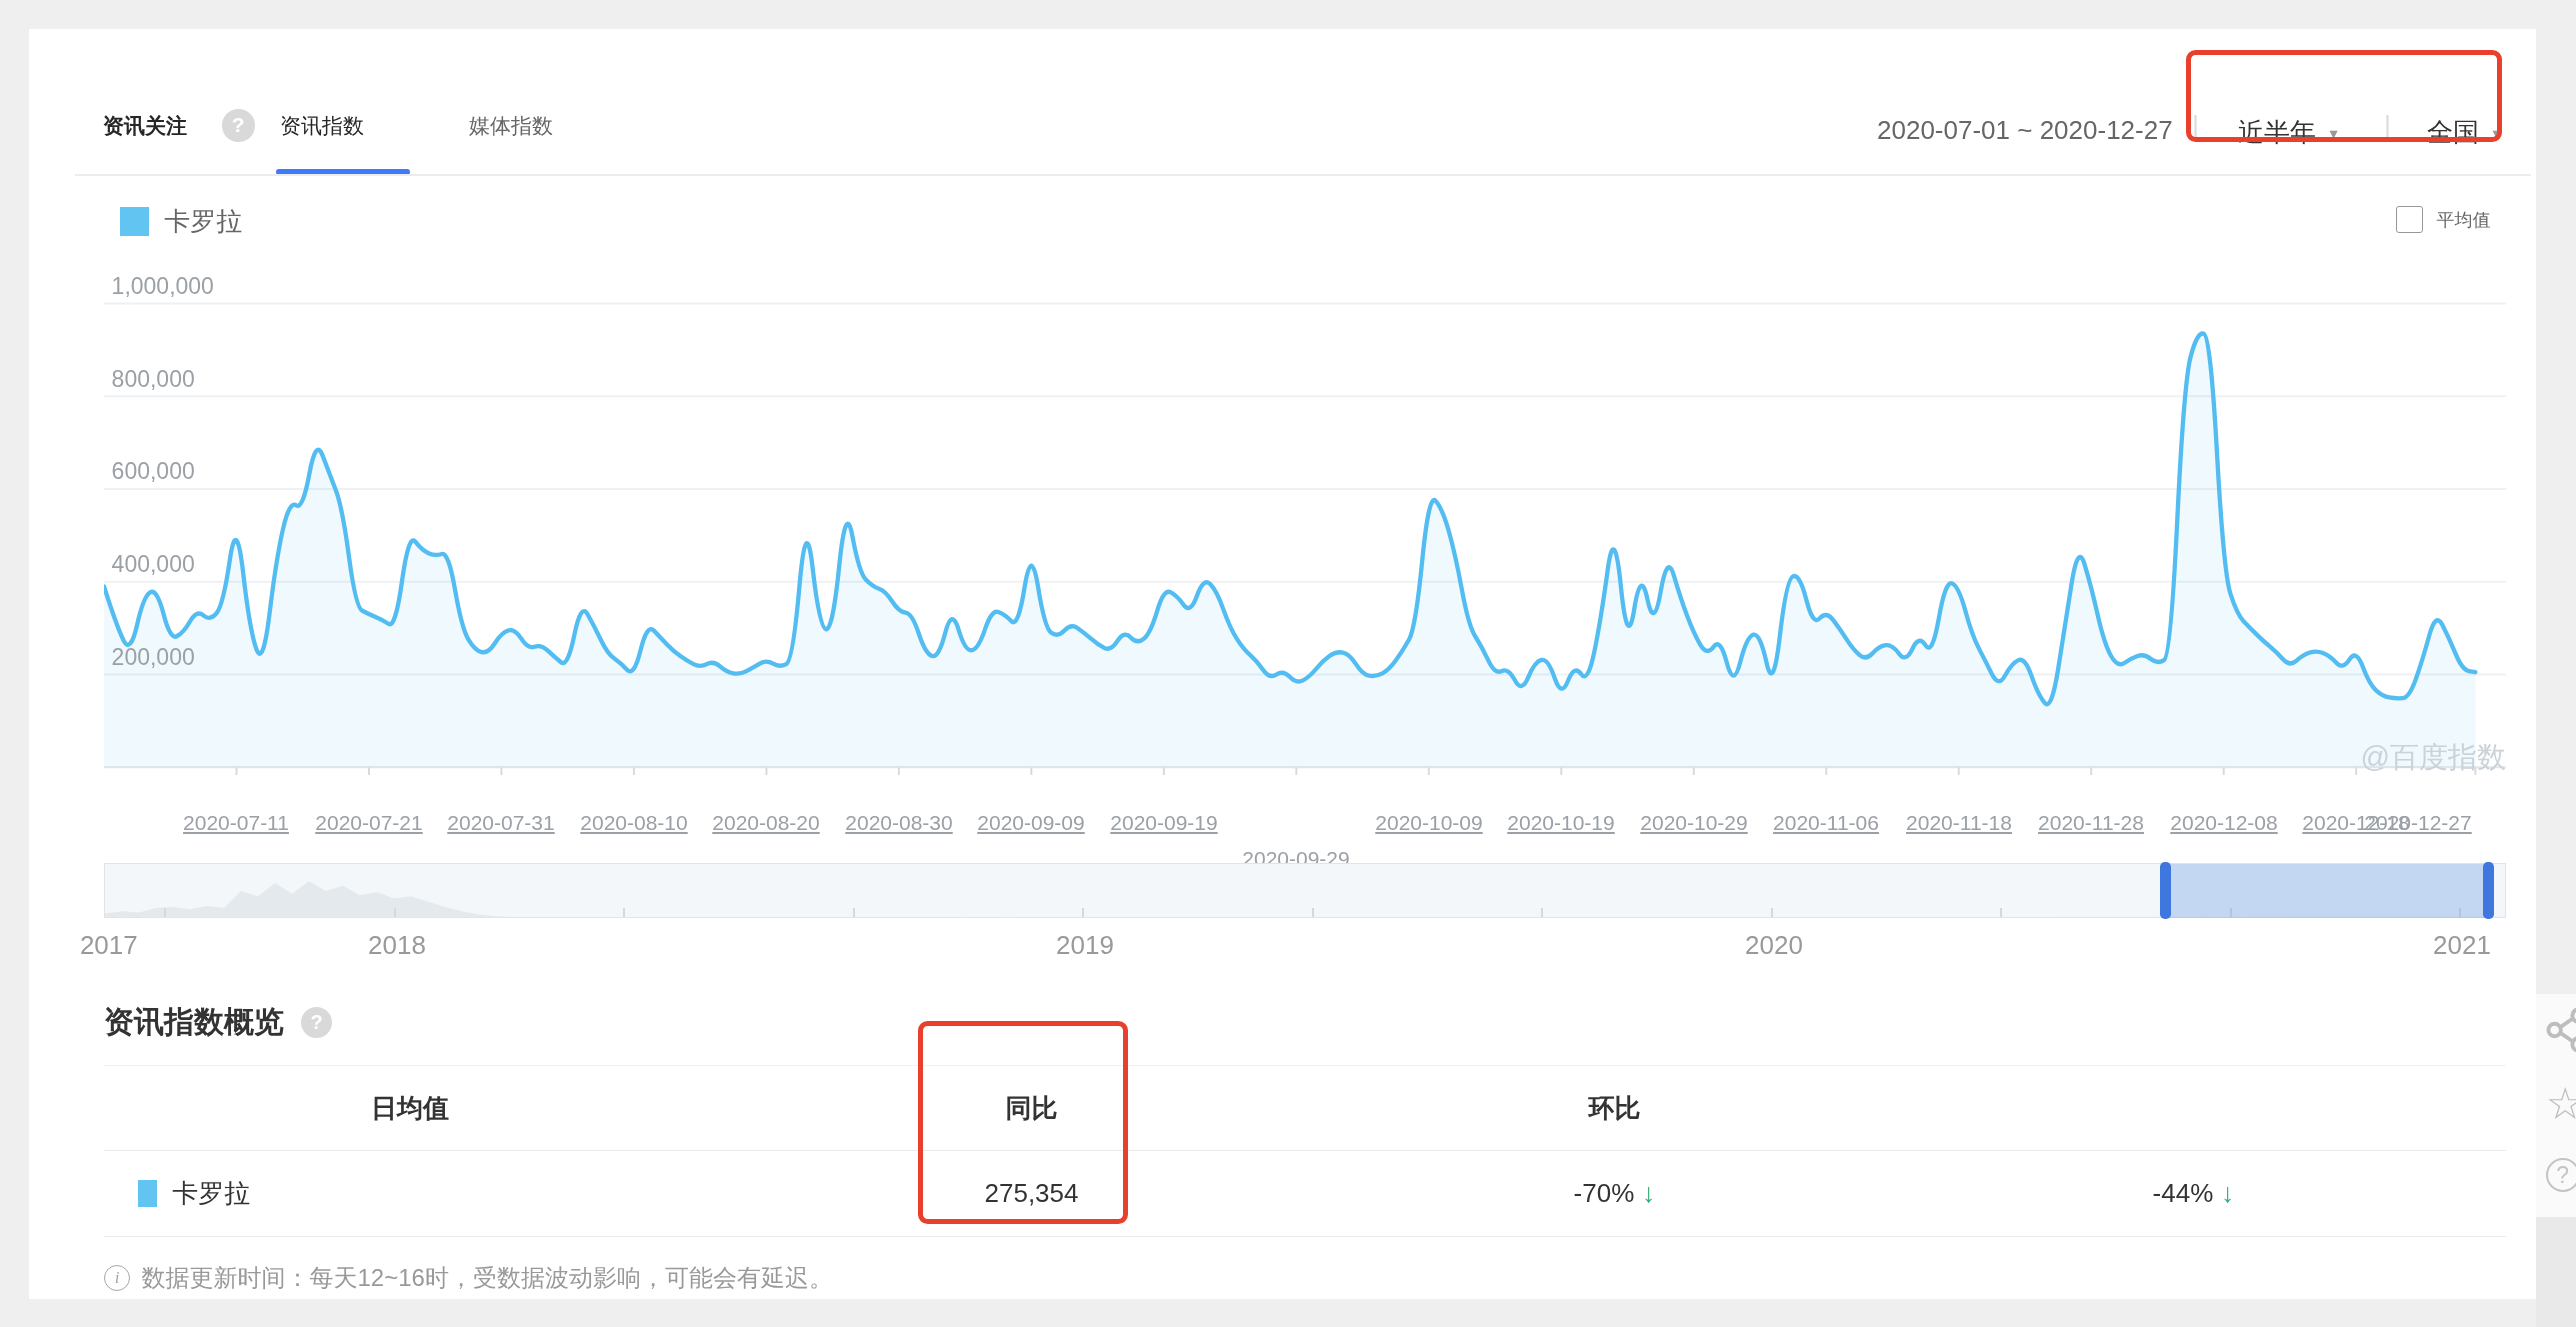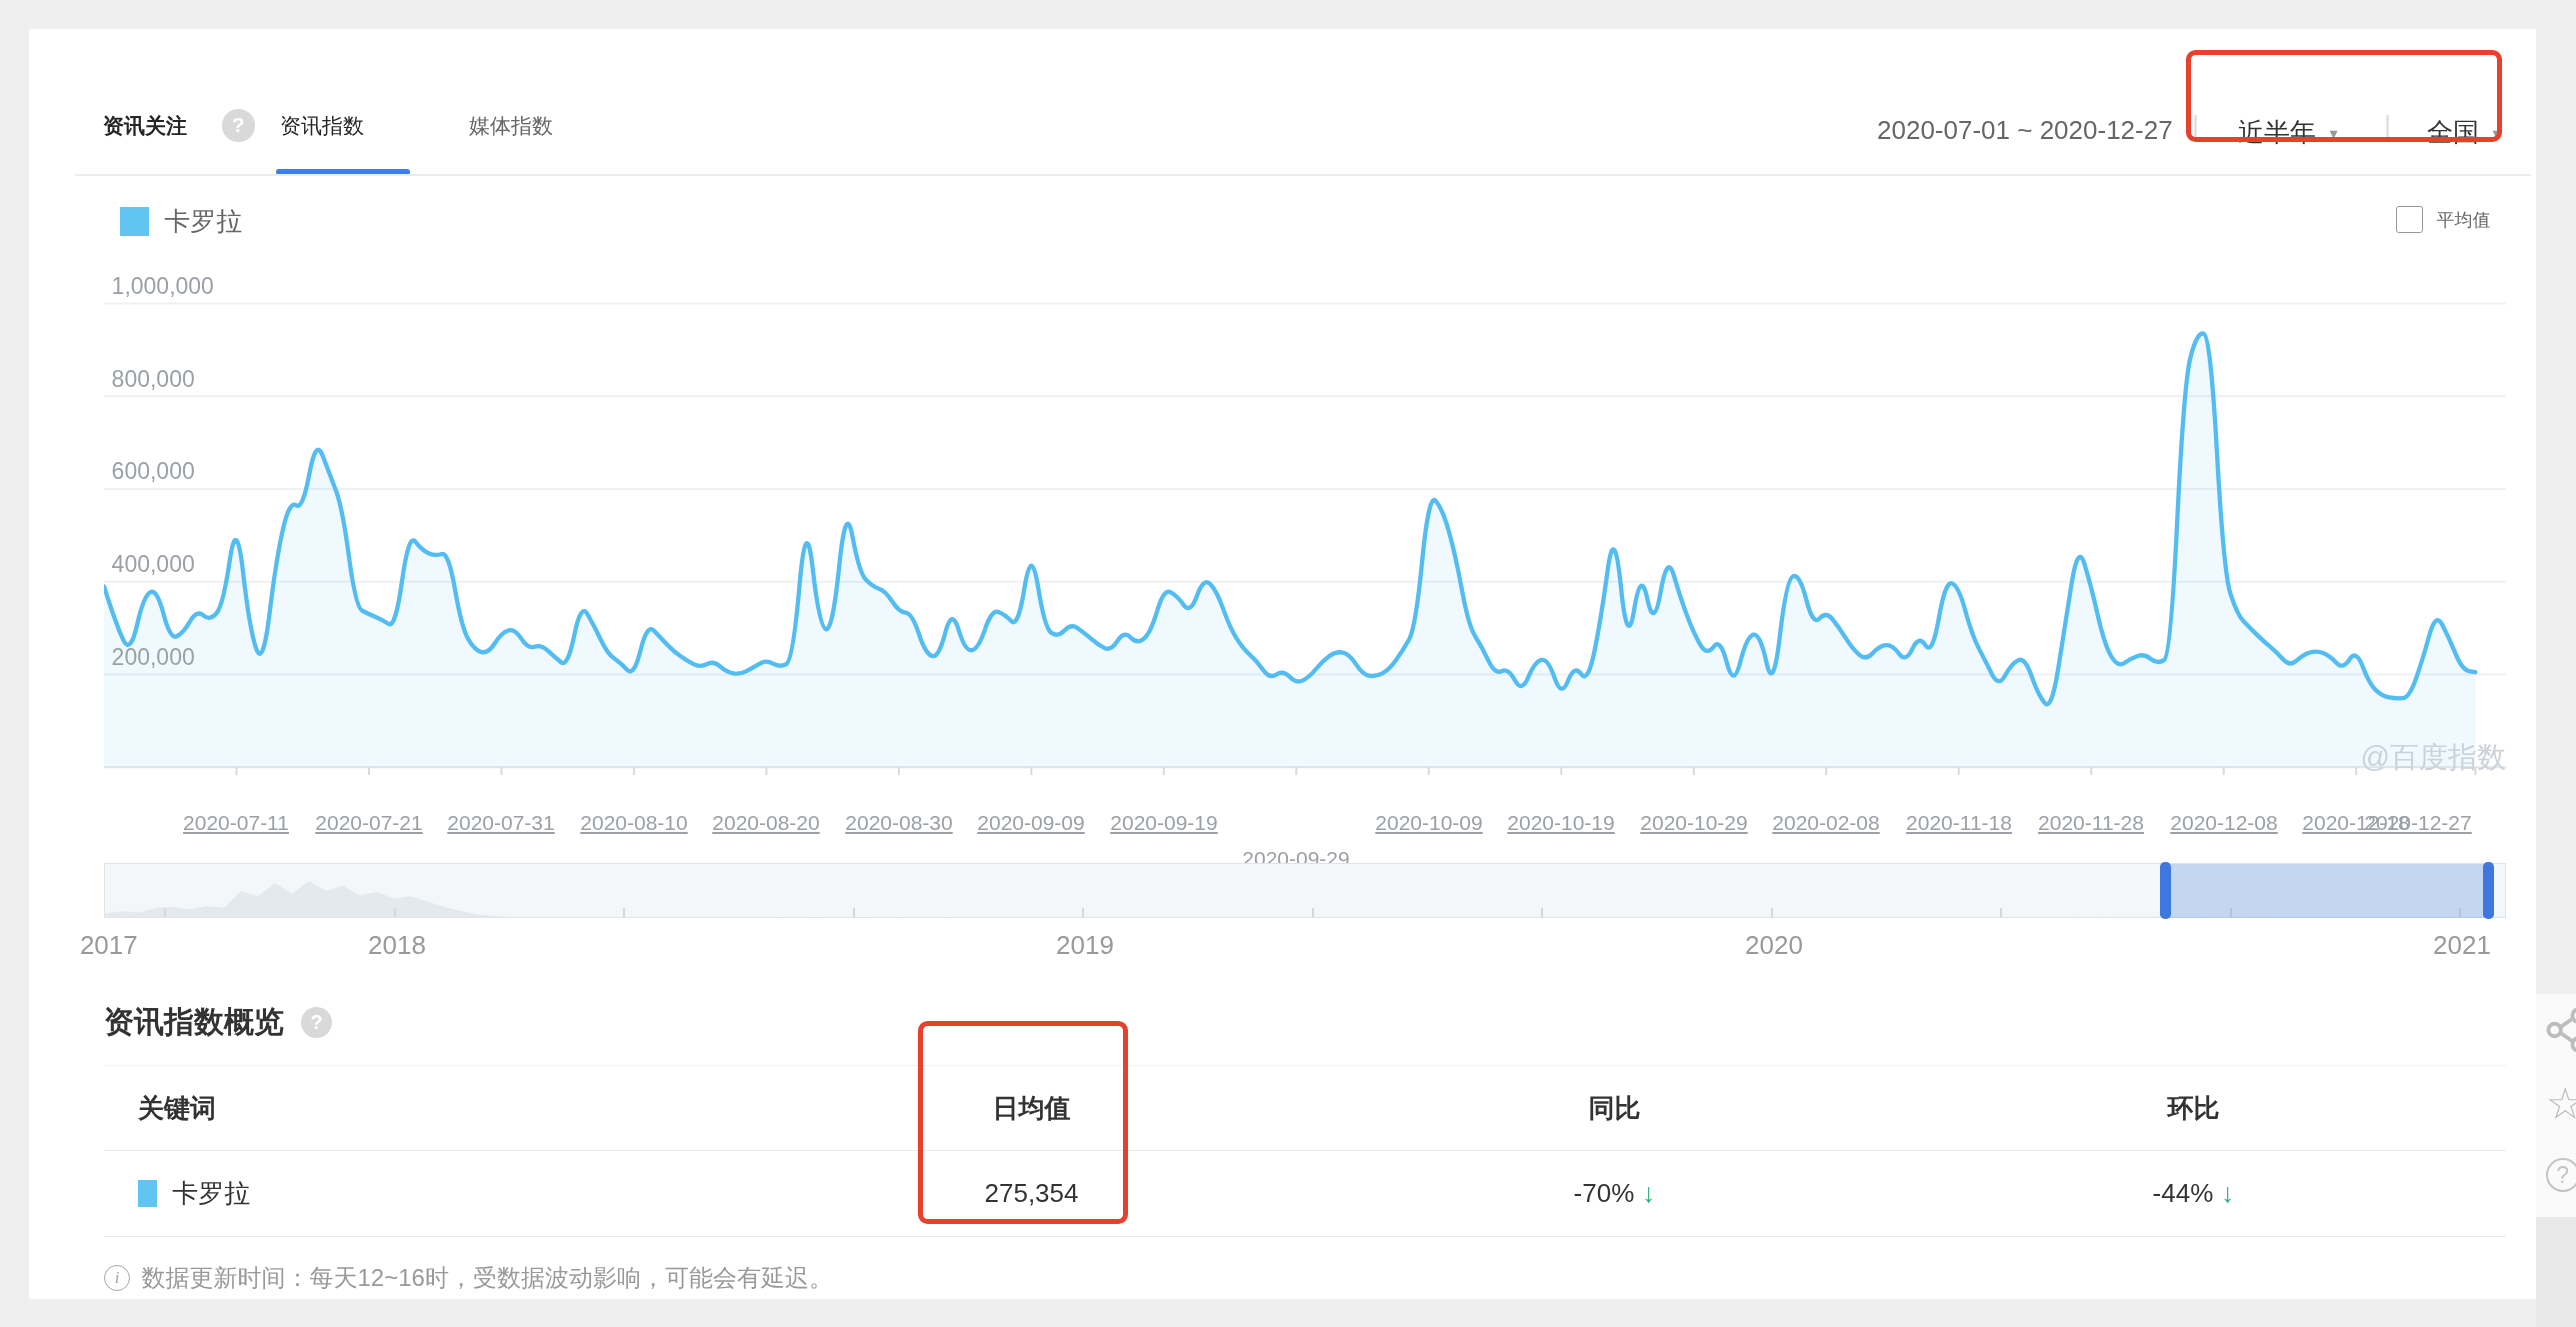--- a/index.html
+++ b/index.html
@@ -159,21 +159,21 @@
       <span style="left: 397px;">2020-07-31</span>
       <span style="left: 530px;">2020-08-10</span>
       <span style="left: 662px;">2020-08-20</span>
       <span style="left: 795px;">2020-08-30</span>
       <span style="left: 927px;">2020-09-09</span>
       <span style="left: 1060px;">2020-09-19</span>
       <span style="left: 1192px; margin-top: 36px;">2020-09-29</span>
       <span style="left: 1325px;">2020-10-09</span>
       <span style="left: 1457px;">2020-10-19</span>
       <span style="left: 1590px;">2020-10-29</span>
-      <span style="left: 1722px;">2020-02-08</span>
+      <span style="left: 1722px;">2020-11-06</span>
       <span style="left: 1855px;">2020-11-18</span>
       <span style="left: 1987px;">2020-11-28</span>
       <span style="left: 2120px;">2020-12-08</span>
       <span style="left: 2252px;">2020-12-18</span>
       <span style="left: 2314px;">2020-12-27</span>
     </div>
   <div class="watermark">@百度指数</div>
 
   <div class="navigator">
     <svg id="nav-svg" width="2400" height="54" viewBox="0 0 2510 56">
@@ -204,21 +204,20 @@
     <span class="yr-2020">2020</span>
     <span class="yr-2021">2021</span>
   </div>
 
   <div class="section-title-row">
     <span class="section-title">资讯指数概览</span>
     <span class="help-badge help-overview">?</span>
   </div>
   <div class="ov-table">
     <div class="ov-row ov-head">
-      <div class="ov-cell first">关键词</div>
       <div class="ov-cell">日均值</div>
       <div class="ov-cell">同比</div>
       <div class="ov-cell">环比</div>
     </div>
     <div class="ov-row ov-data">
       <div class="ov-cell first">
         <span class="kw-swatch"></span>
         <span>卡罗拉</span>
       </div>
       <div class="ov-cell">275,354</div>

